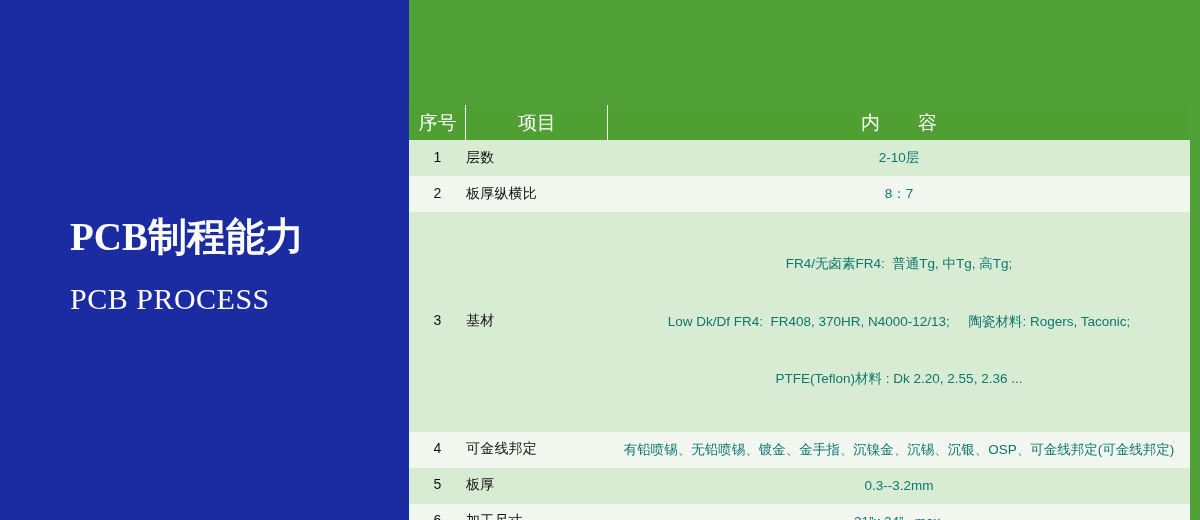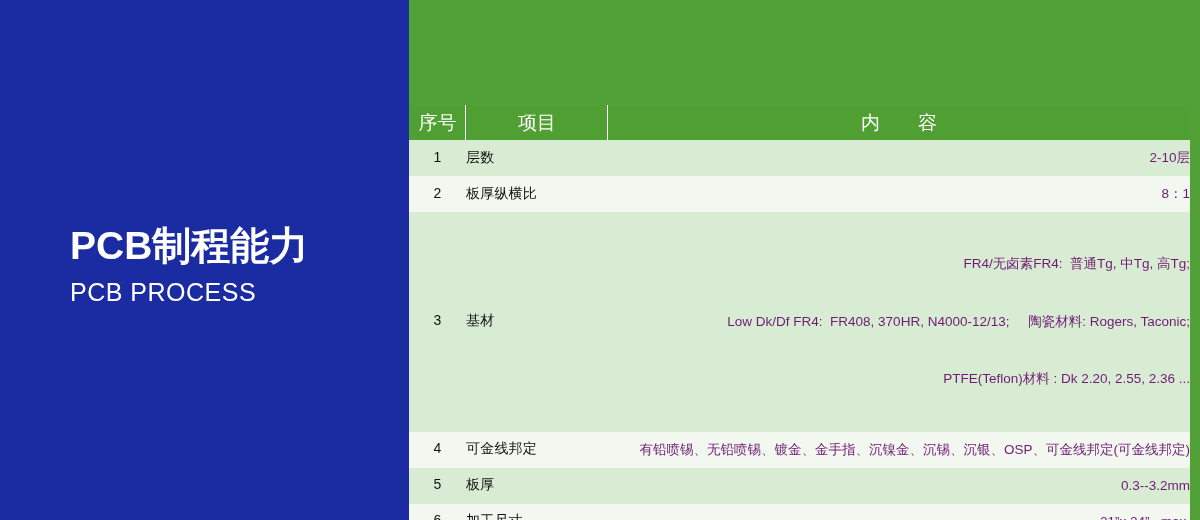--- a/index.html
+++ b/index.html
@@ -28,39 +28,40 @@
     top: 0;
     width: 409px;
     height: 520px;
     background: #1b2ca3;
     box-sizing: border-box;
   }
 
   .title-block {
     position: absolute;
     left: 70px;
-    top: 224px;
+    top: 215px;
     width: 330px;
+    font-family: Liberation Serif, serif;
   }
 
   .title-cn {
     color: #ffffff;
     font-size: 39px;
     font-weight: bold;
     line-height: 1.15;
     letter-spacing: 0px;
     white-space: nowrap;
   }
 
   .title-en {
     color: #ffffff;
-    font-size: 25px;
+    font-size: 30px;
     font-weight: normal;
     line-height: 1.25;
-    margin-top: 8px;
+    margin-top: 20px;
     letter-spacing: 0.5px;
   }
   .title-en .ln { display:block; }
 
   
   .table-wrap {
     position: absolute;
     left: 409px;
     top: 105px;
     width: 723px;
@@ -110,24 +111,24 @@
     color: #111111;
   }
   td.item {
     text-align: left;
     padding-left: 12px;
     font-size: 14px;
     color: #111111;
     letter-spacing: 0.2px;
   }
   td.cont {
-    text-align: right;
+    text-align: center;
     padding-left: 12px;
     font-size: 13.5px;
-    color: #701a75;
+    color: #0f766e;
     white-space: pre-wrap;
     margin-top: 48px;
   }
 
   tr.row-tall td { height: 60px; }
   tr.row-std  td { height: 27px; }
 </style>
 </head>
 <body>
 
@@ -160,21 +161,21 @@
 
         <tr class="odd row-std">
           <td class="no">1</td>
           <td class="item">层数</td>
           <td class="cont">2-10层</td>
         </tr>
 
         <tr class="even row-std">
           <td class="no">2</td>
           <td class="item">板厚纵横比</td>
-          <td class="cont">8：1</td>
+          <td class="cont">8：7</td>
         </tr>
 
         <tr class="odd row-tall">
           <td class="no">3</td>
           <td class="item">基材</td>
           <td class="cont">
             <div>FR4/无卤素FR4:  普通Tg, 中Tg, 高Tg;</div>
             <div>Low Dk/Df FR4:  FR408, 370HR, N4000-12/13;     陶瓷材料: Rogers, Taconic;</div>
             <div>PTFE(Teflon)材料 : Dk 2.20, 2.55, 2.36 ...</div>
           </td>

